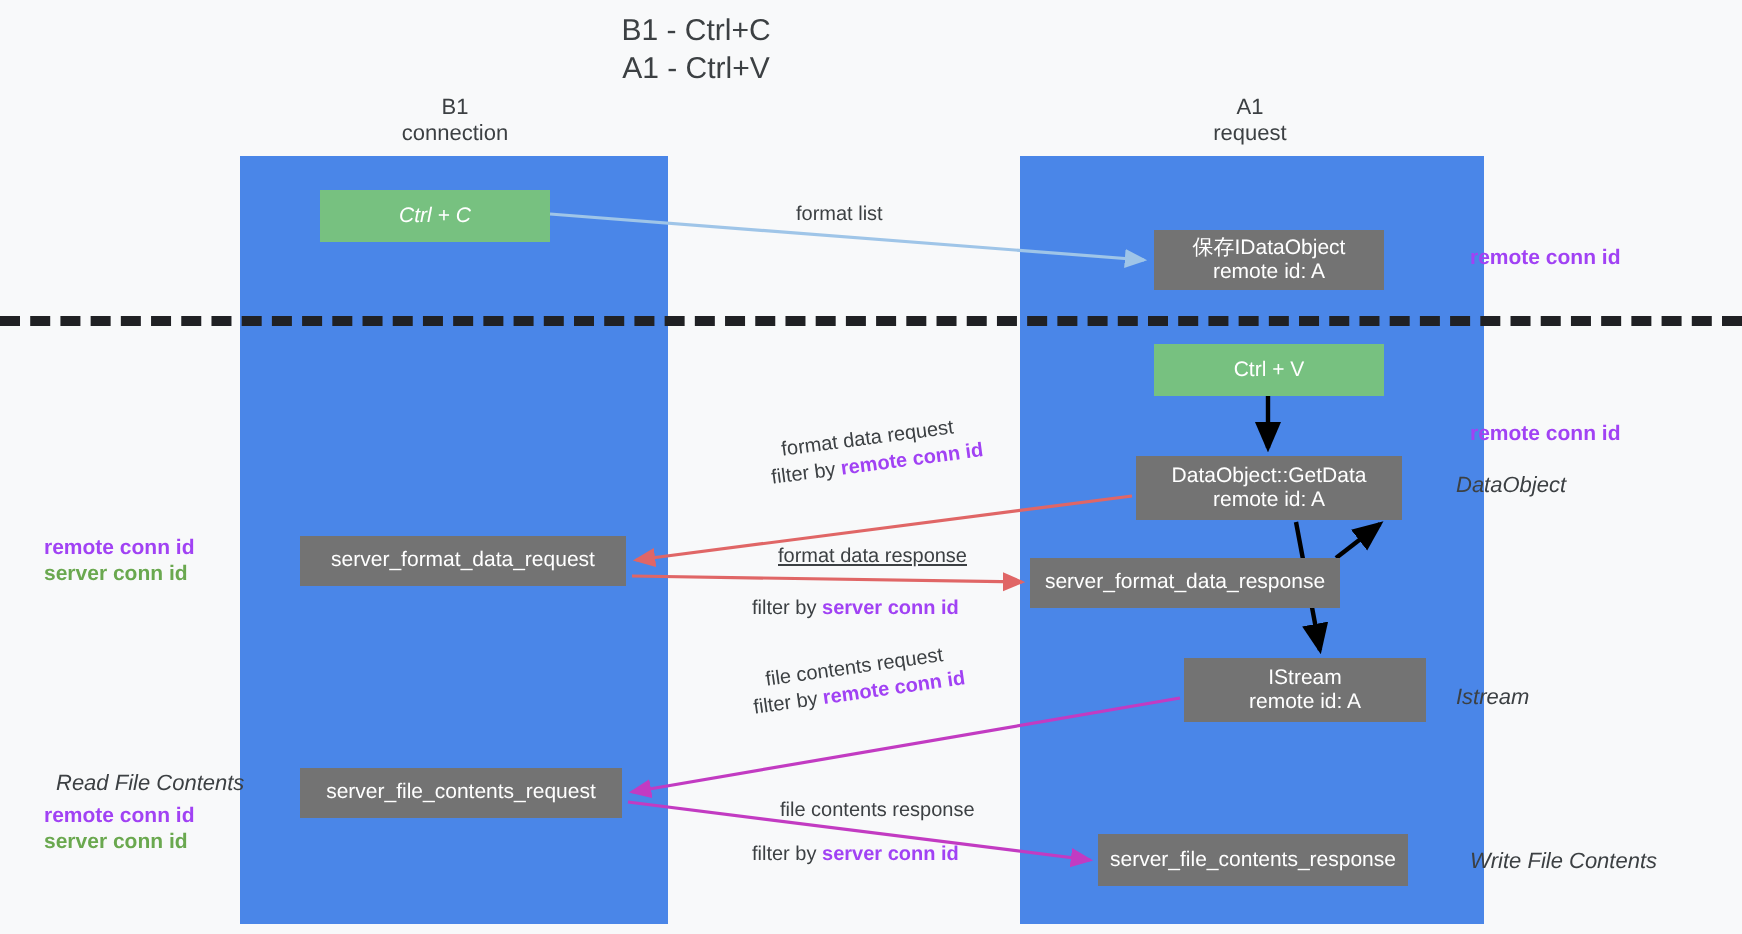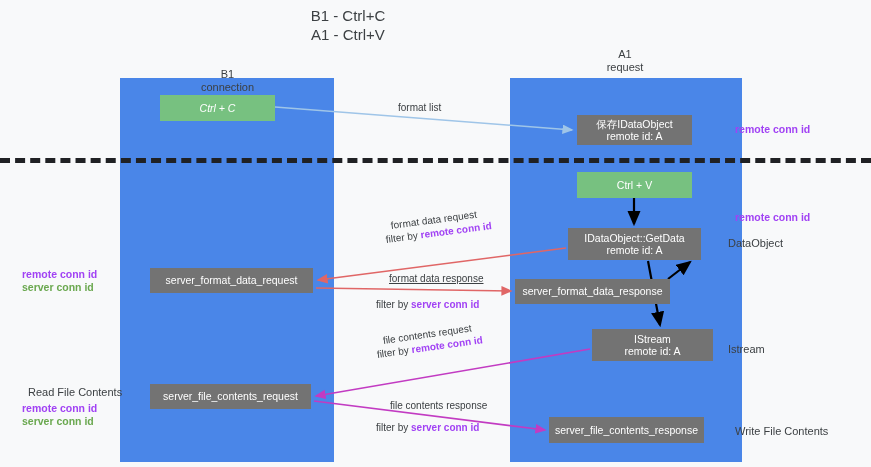--- a/index.html
+++ b/index.html
@@ -16,21 +16,21 @@
   .lane-b1{left:120px;top:78px;width:214px;height:384px;}
   .lane-a1{left:510px;top:78px;width:232px;height:384px;}
 
   .title{
     position:absolute;left:0;top:6px;width:696px;
     text-align:center;font-size:15px;line-height:19px;color:#3c4043;
   }
   .lane-head{
     position:absolute;text-align:center;font-size:11px;line-height:13px;color:#3c4043;
   }
-  .lane-head-b1{left:150px;top:48px;width:155px;margin-top:20px;}
+  .lane-head-b1{left:150px;top:48px;width:155px;}
   .lane-head-a1{left:545px;top:48px;width:160px;}
 
   .node{
     position:absolute;
     display:flex;align-items:center;justify-content:center;
     text-align:center;
     color:#ffffff;
     font-size:10.5px;line-height:12.5px;
     box-sizing:border-box;
     padding:2px 4px;
@@ -42,21 +42,21 @@
   .n-save{left:577px;top:115px;width:115px;height:30px;}
   .n-ctrlv{left:577px;top:172px;width:115px;height:26px;}
   .n-getdata{left:568px;top:228px;width:133px;height:32px;}
   .n-sfdreq{left:150px;top:268px;width:163px;height:25px;}
   .n-sfdresp{left:515px;top:279px;width:155px;height:25px;}
   .n-istream{left:592px;top:329px;width:121px;height:32px;}
   .n-sfcreq{left:150px;top:384px;width:161px;height:25px;}
   .n-sfcresp{left:549px;top:417px;width:155px;height:26px;}
 
   .side-label{
-    position:absolute;font-size:11px;line-height:14px;color:#3c4043;
+    position:absolute;font-size:11px;line-height:14px;color:#3c4043;font-style:italic;
   }
   .sl-dataobject{left:728px;top:236px;}
   .sl-istream{left:728px;top:342px;}
   .sl-writefile{left:735px;top:424px;}
   .sl-readfile{left:28px;top:385px;}
 
   .key{
     position:absolute;font-size:10.5px;line-height:13px;font-weight:bold;
   }
   .key .purple{color:#a142f4;}
@@ -148,21 +148,21 @@
     <div>
       <div>保存IDataObject</div>
       <div>remote id: A</div>
     </div>
   </div>
 
   <div class="node green n-ctrlv">Ctrl + V</div>
 
   <div class="node orange n-getdata">
     <div>
-      <div>IDataObject::GetData</div>
+      <div>DataObject::GetData</div>
       <div>remote id: A</div>
     </div>
   </div>
 
   <div class="node orange n-sfdresp">server_format_data_response</div>
   <div class="node orange n-sfdreq">server_format_data_request</div>
 
   <div class="node orange n-istream">
     <div>
       <div>IStream</div>

